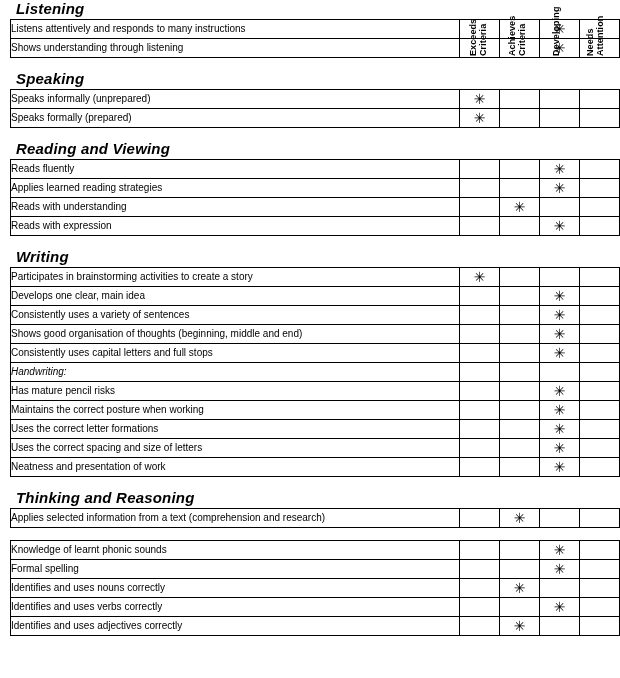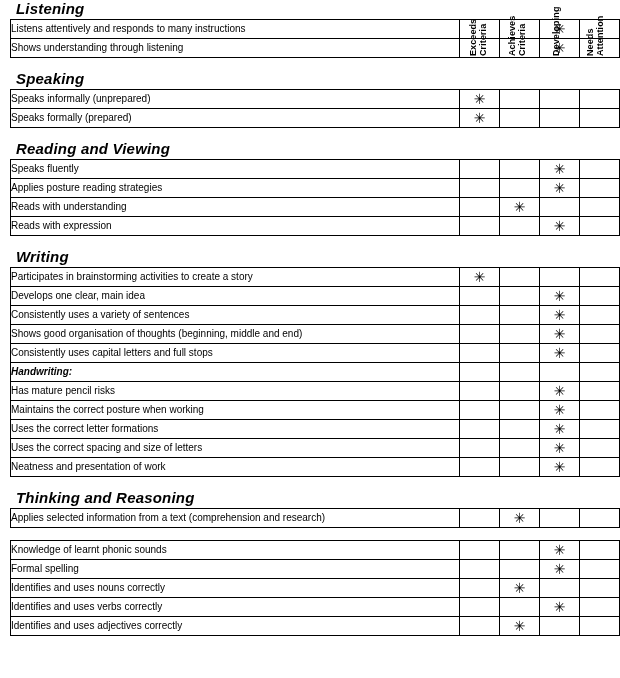--- a/index.html
+++ b/index.html
@@ -80,21 +80,21 @@
   }
   td.crit {
     width: 448px;
     font-size: 10px;
     line-height: 14px;
     padding: 0 0 0 5px;
     white-space: nowrap;
     overflow: hidden;
   }
   td.crit.sub {
-    font-weight: bold;
+    font-weight: normal;
     font-style: italic;
   }
   td.mark {
     width: 39px;
     text-align: center;
   }
   .star {
     font-family: "DejaVu Sans", sans-serif;
     font-size: 14px;
     font-weight: bold;
@@ -161,28 +161,28 @@
             <td class="mark"><span class="star off">✳</span></td>
             <td class="mark"><span class="star off">✳</span></td>
           </tr>
         </tbody>
       </table>
       <div class="section-gap"></div>
       <div class="section-title">Reading and Viewing</div>
       <table class="block">
         <tbody>
           <tr>
-            <td class="crit">Speaks fluently</td>
-            <td class="mark"><span class="star off">✳</span></td>
-            <td class="mark"><span class="star off">✳</span></td>
-            <td class="mark"><span class="star">✳</span></td>
-            <td class="mark"><span class="star off">✳</span></td>
-          </tr>
-          <tr>
-            <td class="crit">Applies posture reading strategies</td>
+            <td class="crit">Reads fluently</td>
+            <td class="mark"><span class="star off">✳</span></td>
+            <td class="mark"><span class="star off">✳</span></td>
+            <td class="mark"><span class="star">✳</span></td>
+            <td class="mark"><span class="star off">✳</span></td>
+          </tr>
+          <tr>
+            <td class="crit">Applies learned reading strategies</td>
             <td class="mark"><span class="star off">✳</span></td>
             <td class="mark"><span class="star off">✳</span></td>
             <td class="mark"><span class="star">✳</span></td>
             <td class="mark"><span class="star off">✳</span></td>
           </tr>
           <tr>
             <td class="crit">Reads with understanding</td>
             <td class="mark"><span class="star off">✳</span></td>
             <td class="mark"><span class="star">✳</span></td>
             <td class="mark"><span class="star off">✳</span></td>

